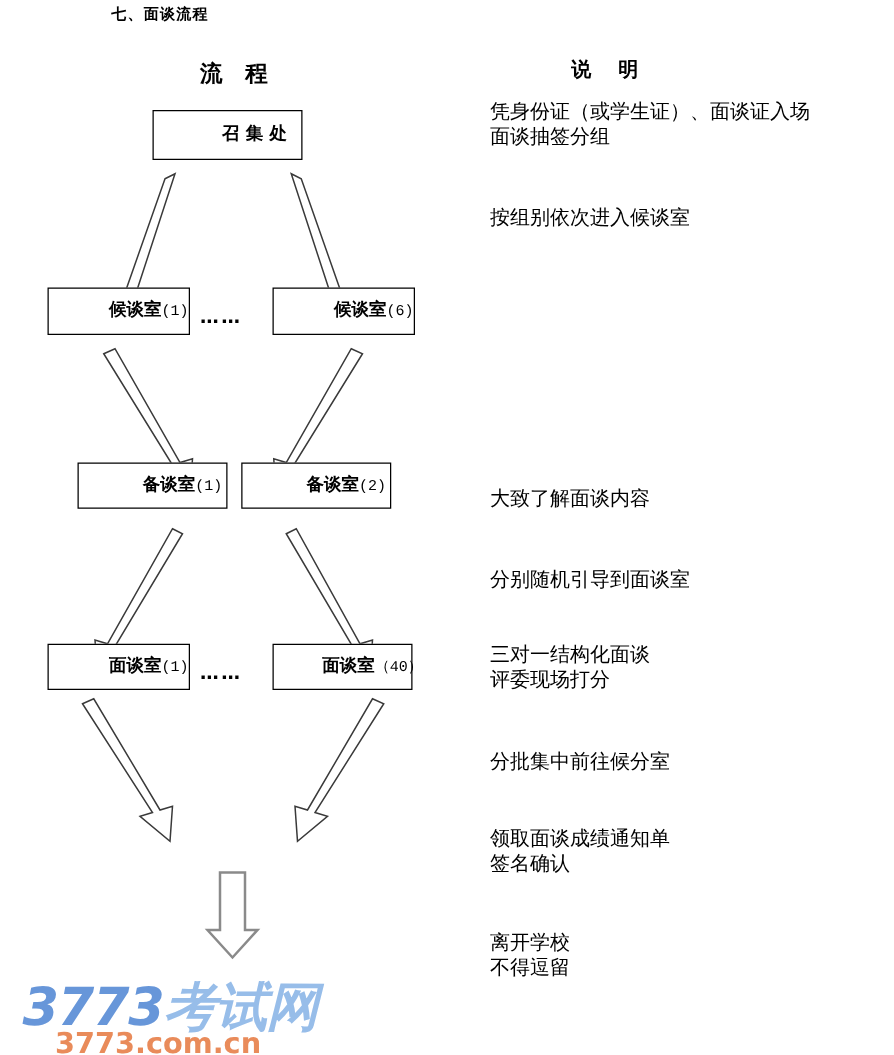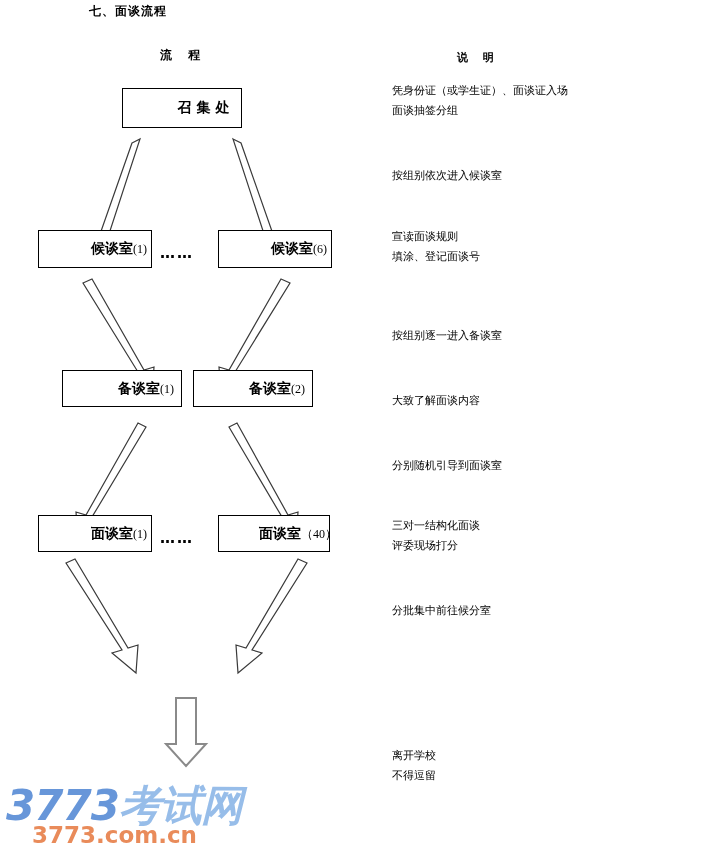--- a/index.html
+++ b/index.html
@@ -10,32 +10,32 @@
   .doc{position:absolute;left:0;top:0;width:715px;height:844px;}
 
   .title{
     position:absolute;left:44px;top:3px;
     font-size:12px;font-weight:bold;letter-spacing:1px;
     font-family:"DejaVu Serif","Liberation Serif",serif;
     margin-left:45px;
   }
 
   .colhead{
-    position:absolute;font-size:12px;font-weight:bold;letter-spacing:6px;
+    position:absolute;font-size:18px;font-weight:bold;letter-spacing:6px;
     font-family:"DejaVu Serif","Liberation Serif",serif;
   }
   .colhead.flow{left:160px;top:47px;}
   .colhead.note{left:457px;top:47px;}
 
   
   .box{
     position:absolute;border:1.4px solid #000;background:#fff;
     display:flex;align-items:center;justify-content:center;
     font-weight:bold;font-size:14px;line-height:1;
-    font-family:Liberation Serif, serif;
+    font-family:Liberation Mono, monospace;
     box-sizing:border-box;white-space:nowrap;padding-left:48px;
   }
   .box .sub{font-weight:normal;font-size:12px;}
   .box.spaced{letter-spacing:5px;}
 
   .b-zhaoji   {left:122px;top:88px; width:120px;height:40px;}
   .b-hou1     {left:38px; top:230px;width:114px;height:38px;}
   .b-hou6     {left:218px;top:230px;width:114px;height:38px;}
   .b-bei1     {left:62px; top:370px;width:120px;height:37px;}
   .b-bei2     {left:193px;top:370px;width:120px;height:37px;}
@@ -49,30 +49,30 @@
     color:#000;
   }
   .dots.d1{left:160px;top:244px;}
   .dots.d2{left:160px;top:529px;}
 
   
   .arrows{position:absolute;left:0;top:0;width:715px;height:844px;pointer-events:none;}
 
   
   .note{
-    position:absolute;left:392px;font-size:11px;line-height:20px;
-    font-family:Liberation Serif, serif;
+    position:absolute;left:392px;font-size:16px;line-height:20px;
+    font-family:Liberation Mono, monospace;
     white-space:pre-line;
   }
   .n1{top:80px;} .n2{top:165px;} .n3{top:226px;} .n4{top:325px;}
   .n5{top:390px;} .n6{top:455px;} .n7{top:515px;} .n8{top:600px;}
   .n9{top:662px;} .n10{top:745px;}
 
   
-  .wm{position:absolute;left:4px;top:782px;width:300px;height:60px;text-decoration:underline;}
+  .wm{position:absolute;left:16px;top:782px;width:300px;height:60px;text-decoration:underline;}
   .wm-main{
     position:absolute;left:2px;top:-4px;
     font-size:42px;font-weight:bold;font-style:italic;
     font-family:"DejaVu Sans","Liberation Sans",sans-serif;
     color:#5b8ed6;letter-spacing:-1px;opacity:.92;
   }
   .wm-main .cn{color:#8fb8e8;}
   .wm-sub{
     position:absolute;left:28px;top:40px;
     font-size:23px;font-weight:bold;color:#e98b5a;
@@ -149,28 +149,27 @@
       <span class="sub">（40）</span>
   </div>
 
   <div class="dots d2">……</div>
 
 
 
   <div class="note n1">凭身份证（或学生证）、面谈证入场
 面谈抽签分组</div>
   <div class="note n2">按组别依次进入候谈室</div>
-  <div class="note n3">宣读面谈规则
-填涂、登记面谈号</div>
-  <div class="note n4">按组别逐一进入备谈室</div>
   <div class="note n5">大致了解面谈内容</div>
   <div class="note n7">三对一结构化面谈
 评委现场打分</div>
   <div class="note n6">分别随机引导到面谈室</div>
   <div class="note n8">分批集中前往候分室</div>
+  <div class="note n9">领取面谈成绩通知单
+签名确认</div>
   <div class="note n10">离开学校
 不得逗留</div>
 
   <div class="wm">
     <div class="wm-main"><span>3773</span><span class="cn">考试网</span></div>
     <div class="wm-sub">3773.com.cn</div>
   </div>
 
 </div>
 

